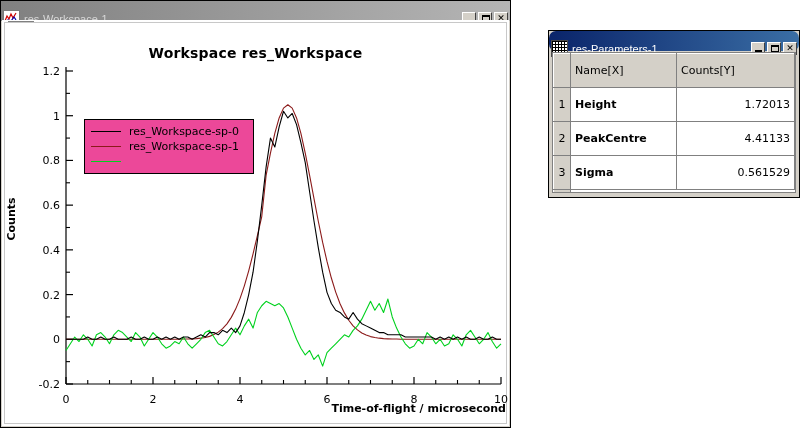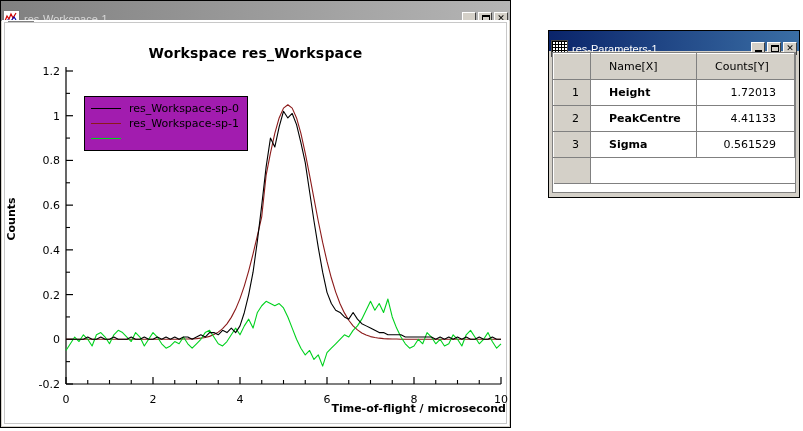--- a/index.html
+++ b/index.html
@@ -6,21 +6,21 @@
   body{
     width:803px;height:431px;background:#ffffff;overflow:hidden;
     font-family:"Liberation Sans",sans-serif;font-size:11px;color:#000;
   }
   .root{position:relative;width:803px;height:431px;}
 
   
   .win{position:absolute;background:#d4d0c8;border:1px solid #000;box-sizing:border-box;}
   .titlebar{height:20px;display:flex;align-items:center;padding:15px 2px 0 2px;box-sizing:border-box;}
   .titlebar.inactive{background:linear-gradient(to right,#808080,#b5b5b5);}
-  .titlebar.active{background:linear-gradient(to right,#0a246a,#3a6ea5);}
+  .titlebar.active{background:linear-gradient(to right,#0a246a,#3a6ea5);border-radius:7px;}
   .title-text{font-size:11px;color:#ffffff;margin-left:4px;flex:1;white-space:nowrap;overflow:hidden;}
   .title-text.inactive{color:#d8d8d8;}
   .tb-icon{width:15px;height:15px;border:1px solid #7a7a7a;background:#ffffff;display:block;position:relative;flex:none;}
   .btns{display:flex;gap:2px;align-items:center;}
   .tbtn{width:14px;height:13px;background:#d4d0c8;border-top:1px solid #ffffff;border-left:1px solid #ffffff;
         border-right:1px solid #404040;border-bottom:1px solid #404040;position:relative;box-sizing:border-box;}
   .tbtn .g{position:absolute;left:0;right:0;top:0;bottom:0;display:flex;align-items:center;justify-content:center;
            font-size:9px;line-height:9px;font-family:"Liberation Sans",sans-serif;color:#000;}
   .min-g{position:absolute;left:3px;bottom:2px;width:7px;height:2px;background:#000;}
   .max-g{position:absolute;left:3px;top:2px;width:8px;height:7px;border:1px solid #000;border-top-width:2px;box-sizing:border-box;}
@@ -34,36 +34,36 @@
   .plot-inner{position:absolute;left:2px;top:2px;right:2px;bottom:2px;background:#ffffff;border:1px solid #c8c8c8;}
 
   .chart-title{position:absolute;left:0;right:0;top:22px;text-align:center;font-weight:bold;font-size:14px;
                font-family:"DejaVu Sans",sans-serif;letter-spacing:.2px;}
   .ylabel{position:absolute;left:6px;top:196px;transform:translate(-50%,-50%) rotate(-90deg);
           font-weight:bold;font-size:11px;font-family:"DejaVu Sans",sans-serif;white-space:nowrap;}
   .xlabel{position:absolute;left:0;right:0;bottom:8px;text-align:right;font-weight:bold;font-size:11px;
           font-family:"DejaVu Sans",sans-serif;}
   svg.plot{position:absolute;left:0;top:0;}
 
-  .legendbox{position:absolute;left:79px;top:73px;background:#a21caf;border:1px solid #000;
-             padding:4px 8px 4px 6px;}
+  .legendbox{position:absolute;left:79px;top:96px;background:#ec4899;border:1px solid #000;
+             padding:4px 14px 4px 6px;}
   .legend-row{display:flex;align-items:center;height:15px;}
   .legend-line{width:30px;height:0;border-top:1.5px solid #000;margin-right:8px;flex:none;}
   .legend-label{font-size:11px;font-family:"DejaVu Sans",sans-serif;white-space:nowrap;}
 
   
   #params-window{left:548px;top:30px;width:252px;height:168px;background:#d4d0c8;}
   .tbl-icon{width:15px;height:15px;background:#ffffff;border:1px solid #4a4a4a;flex:none;
             background-image:linear-gradient(to right,#000 1px,transparent 1px),linear-gradient(to bottom,#000 1px,transparent 1px);
             background-size:3px 3px;}
   .tbl-area{position:absolute;left:3px;top:21px;right:3px;bottom:4px;background:#ffffff;
             border:1px solid #808080;box-sizing:border-box;overflow:hidden;}
   table.params{border-collapse:collapse;width:100%;table-layout:fixed;}
   table.params th,table.params td{font-size:11px;font-family:"DejaVu Sans",sans-serif;
-    border-right:1px solid #808080;border-bottom:1px solid #808080;height:26px;padding:0 18px;box-sizing:border-box;}
+    border-right:1px solid #808080;border-bottom:1px solid #808080;height:34px;padding:0 4px;box-sizing:border-box;}
   th.rowhdr,td.rowhdr{width:17px;background:#d4d0c8;text-align:center;padding:0;font-size:10px;
     border-top:1px solid #ffffff;border-left:1px solid #ffffff;border-right:1px solid #808080;border-bottom:1px solid #808080;}
   th.colhdr{background:#d4d0c8;text-align:left;font-weight:normal;
     border-top:1px solid #ffffff;border-left:1px solid #ffffff;}
   td.name{width:106px;text-align:left;background:#ffffff;font-weight:bold;}
   td.value{text-align:right;background:#ffffff;}
   .filler{height:84px;background:#ffffff;}
   .filler-left{width:17px;background:#d4d0c8;border-right:1px solid #808080;}
 </style>
 </head>

